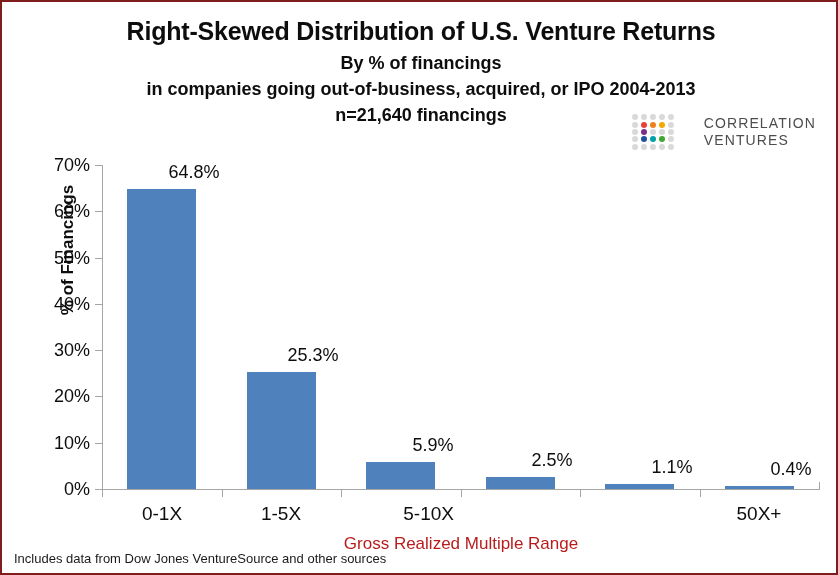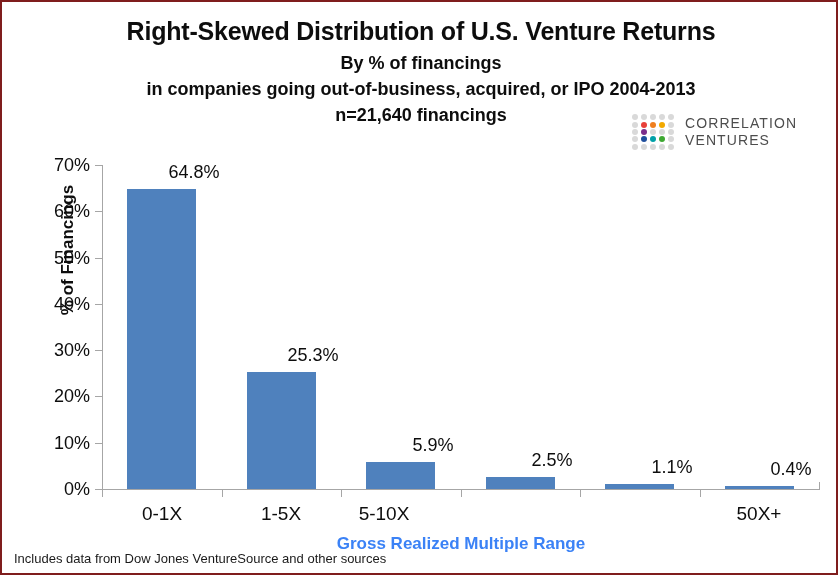--- a/index.html
+++ b/index.html
@@ -51,20 +51,21 @@
 
   
   #logo {
     position: absolute;
     left: 629px;
     top: 111px;
     width: 185px;
     height: 38px;
     display: flex;
     align-items: center;
+    justify-content: space-between;
   }
   #logo-dots {
     width: 44px;
     height: 36px;
     display: grid;
     grid-template-columns: repeat(5, 1fr);
     grid-template-rows: repeat(5, 1fr);
     gap: 1px;
     flex: 0 0 auto;
   }
@@ -192,22 +193,22 @@
     white-space: nowrap;
     line-height: 22px;
   }
   #x-axis-title {
     position: absolute;
     left: 100px;
     top: 532px;
     width: 718px;
     text-align: center;
     font-size: 17px;
-    font-weight: bold;
-    color: #3b82f6;
+    font-weight: normal;
+    color: #b91c1c;
     white-space: nowrap;
   }
 
   
   #footer-note {
     position: absolute;
     left: 12px;
     bottom: 7px;
     font-size: 13px;
     color: #1a1a1a;
@@ -297,21 +298,21 @@
     <div class="y-tick" style="top: 163px;"></div>
     <div class="y-label" style="left: 28px; right: auto; top: 154px;">70%</div>
     <div class="bar-label" style="left: 100px; width: 120px; top: 160px;">64.8%</div>
     <div class="x-tick" style="left: 100px;"></div>
     <div class="x-label" style="left: 100px; width: 120px;">0-1X</div>
     <div class="bar-label" style="left: 219px; width: 120px; top: 343px; text-align: center;">25.3%</div>
     <div class="x-tick" style="left: 220px;"></div>
     <div class="x-label" style="left: 219px; width: 120px;">1-5X</div>
     <div class="bar-label" style="left: 339px; width: 120px; top: 433px;">5.9%</div>
     <div class="x-tick" style="left: 339px;"></div>
-    <div class="x-label" style="left: 322px; width: 120px;">5-10X</div>
+    <div class="x-label" style="left: 332px; width: 120px; text-align: right;">5-10X</div>
     <div class="bar-label" style="left: 458px; width: 120px; top: 448px;">2.5%</div>
     <div class="x-tick" style="left: 459px;"></div>
     <div class="bar-label" style="left: 578px; width: 120px; top: 455px;">1.1%</div>
     <div class="x-tick" style="left: 578px;"></div>
     <div class="bar-label" style="left: 697px; width: 120px; top: 457px;">0.4%</div>
     <div class="x-tick" style="left: 698px;"></div>
     <div class="x-label" style="left: 697px; width: 120px;">50X+</div>
   </div>
 
 </body></html>

